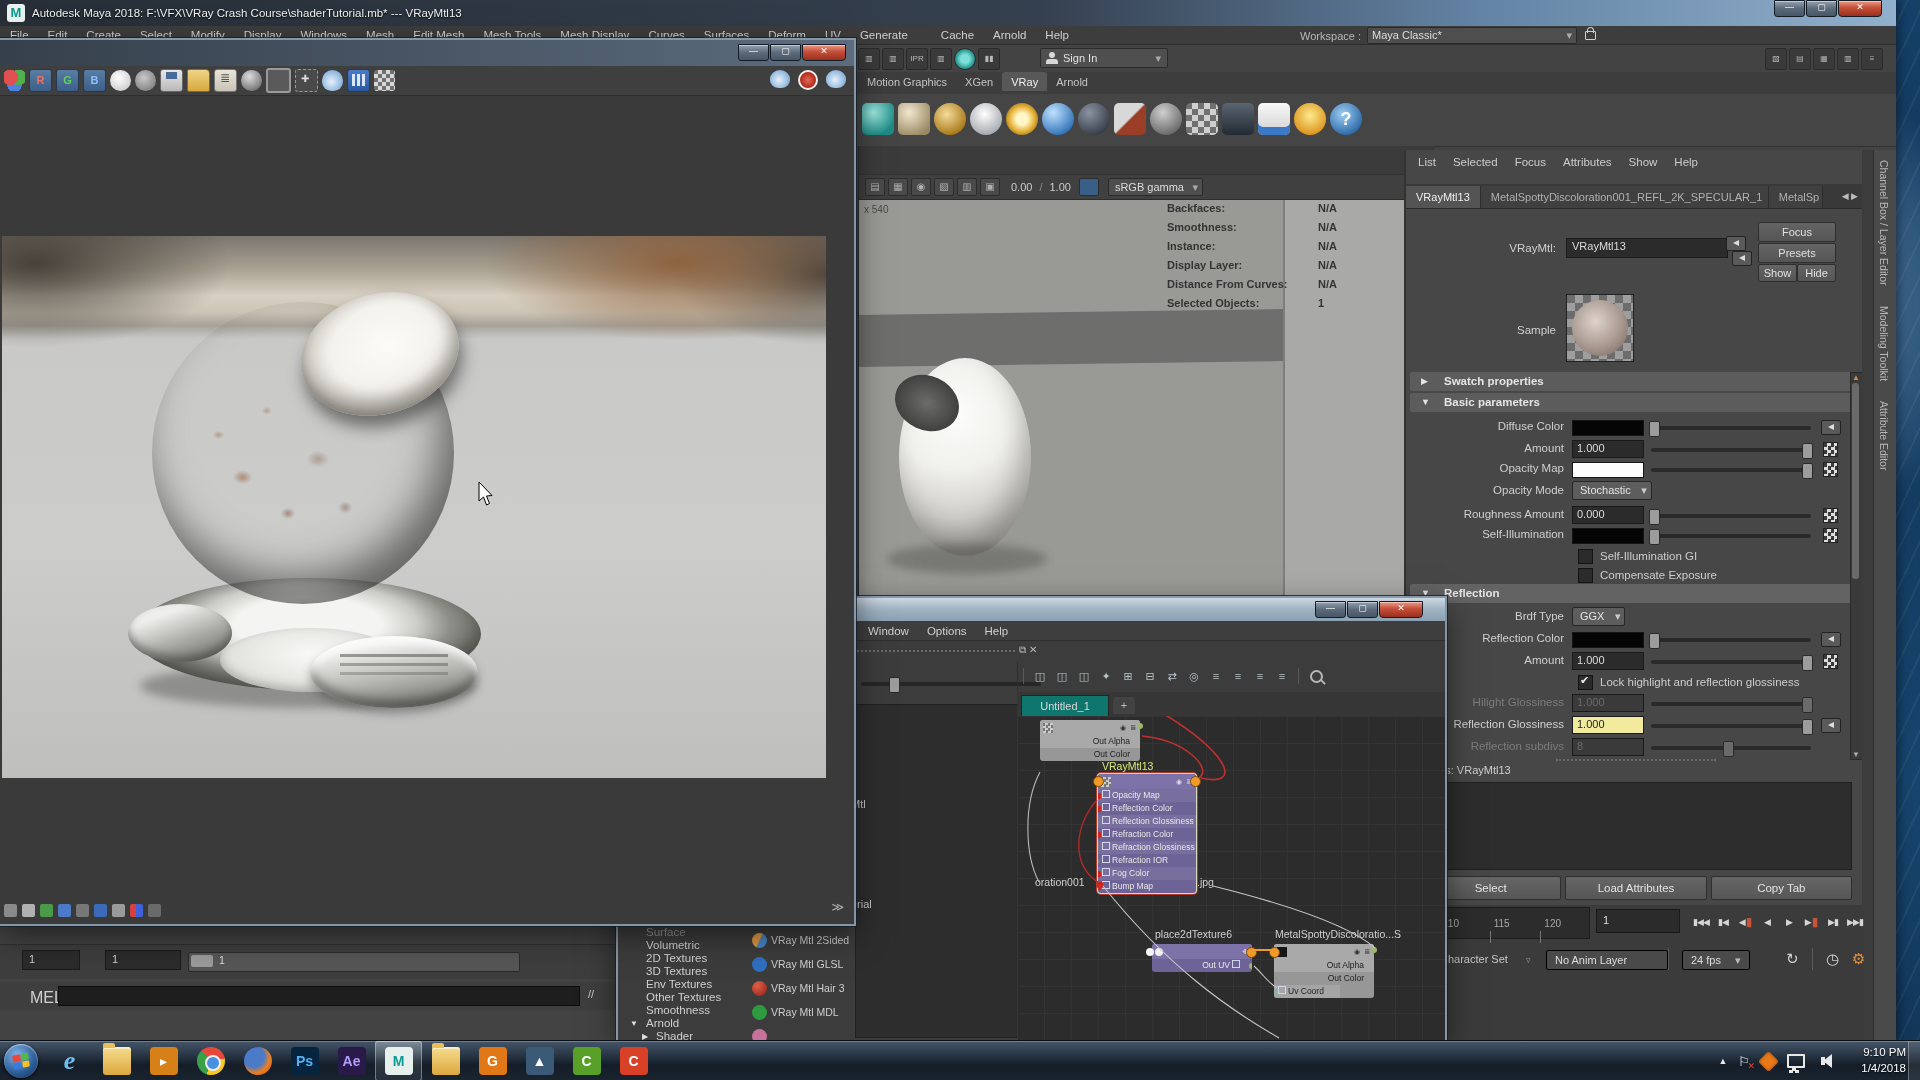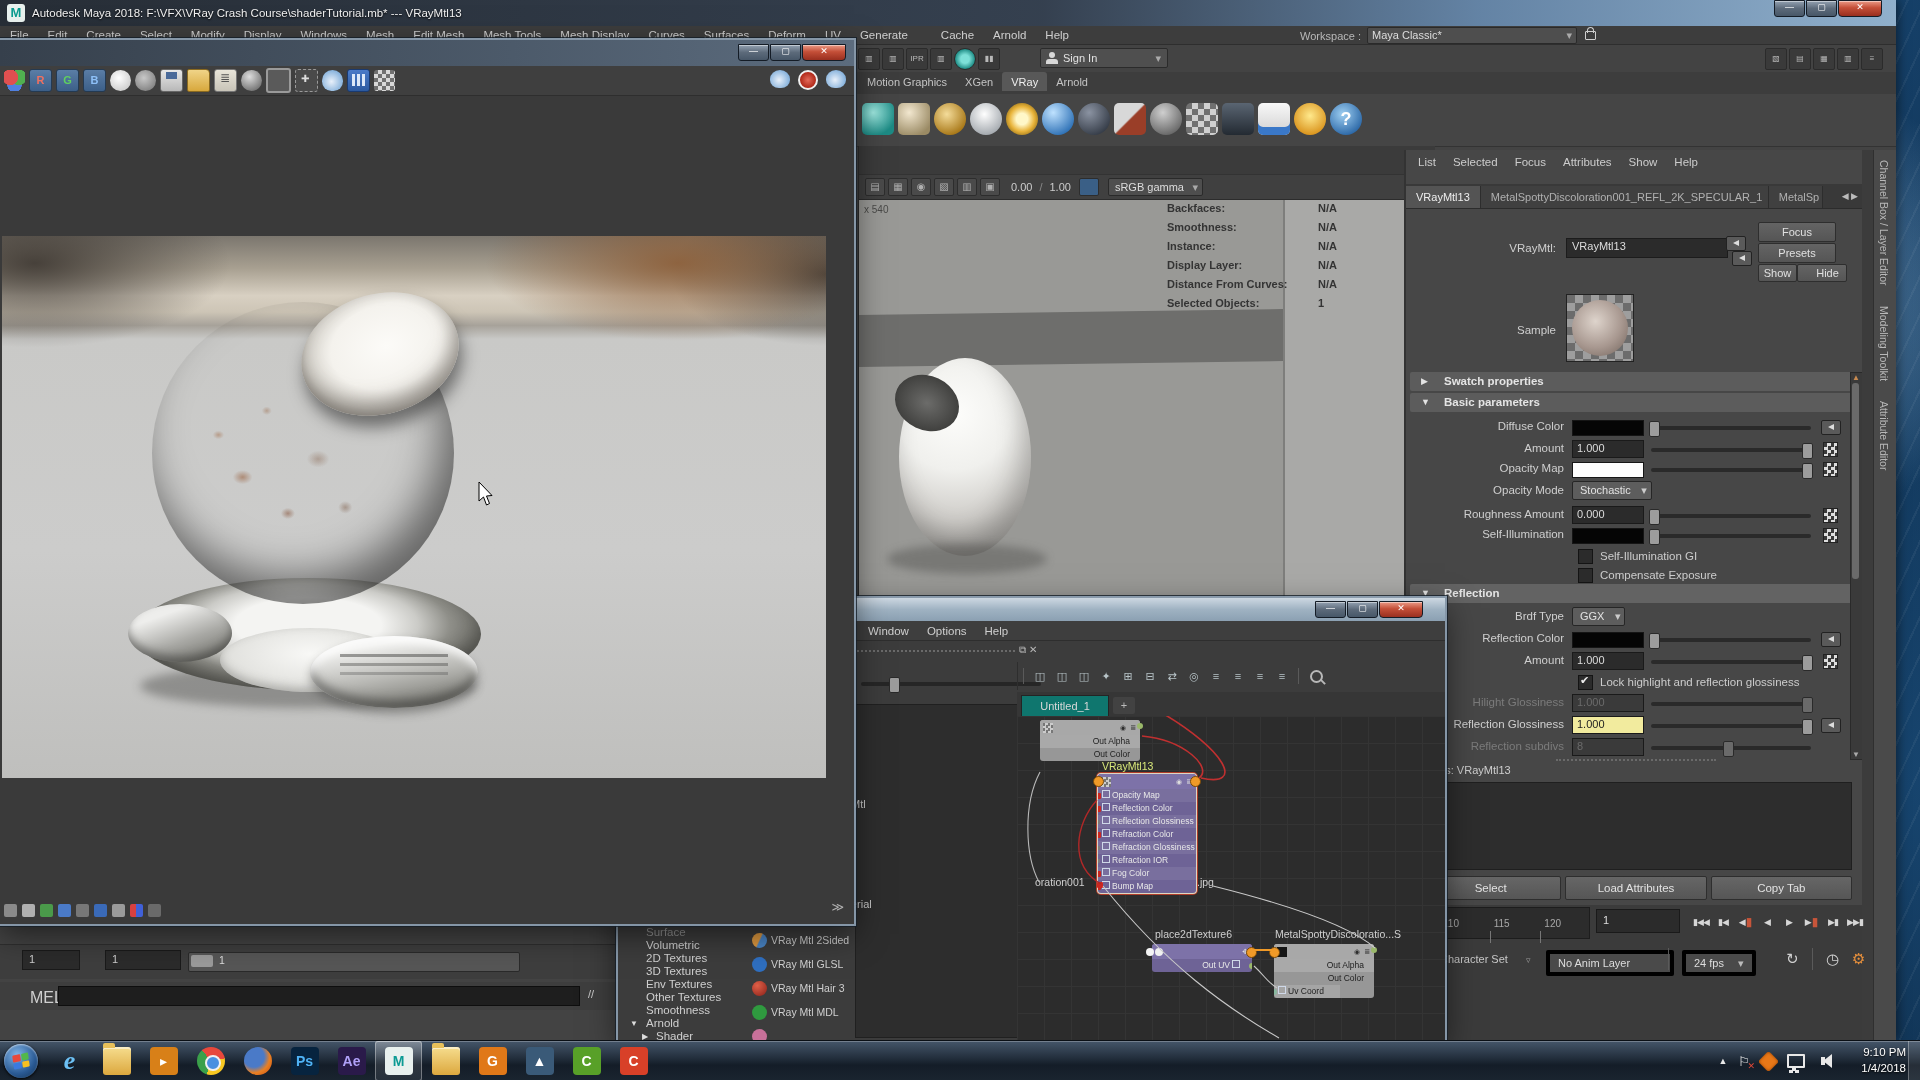--- a/index.html
+++ b/index.html
@@ -135,21 +135,21 @@
   .m-bottomright{position:absolute;left:1404px;top:905px;width:458px;height:135px;background:#3b3b3b;}
   .tl{position:absolute;left:1434px;top:905px;width:440px;height:36px;}
   .tlbox{position:absolute;left:2px;top:2px;width:152px;height:30px;background:#2c2c2c;border:1px solid #1d1d1d;}
   .tltick{position:absolute;top:10px;font-size:10px;color:#a8a8a8;}
   .tltick::after{content:"";position:absolute;left:2px;top:13px;width:1px;height:12px;background:#777;}
   .tlfield{position:absolute;left:162px;top:4px;width:84px;height:24px;background:#2b2b2b;border:1px solid #1a1a1a;color:#ddd;font-size:11px;padding:4px 6px;box-sizing:border-box;}
   .transport{position:absolute;left:256px;top:3px;display:flex;}
   .tbtn{width:22px;height:27px;color:#d6d6d6;font-size:9px;display:flex;align-items:center;justify-content:center;letter-spacing:-1px;}
   .tbtn.key::after{content:"▮";color:#c8553a;font-size:12px;margin-left:1px;}
   .playrow{position:absolute;left:1434px;top:946px;width:440px;height:30px;color:#c8c8c8;font-size:11px;}
-  .pr-box{position:absolute;height:18px;background:#4a4a4a;border:4px solid #000000;border-radius:2px;line-height:18px;padding:0 8px;color:#ddd;}
+  .pr-box{position:absolute;height:18px;background:#4a4a4a;border:1px solid #000000;border-radius:2px;line-height:18px;padding:0 8px;color:#ddd;}
   .pr-dd::after{content:"▾";margin-left:14px;color:#bbb;}
   .pricon{position:absolute;top:4px;color:#cfcfcf;font-size:15px;}
   
   .rangebar{position:absolute;left:0;top:944px;width:618px;height:34px;background:#3e3e3e;border-top:1px solid #2f2f2f;}
   .rfield{position:absolute;top:5px;height:20px;background:#2b2b2b;border:1px solid #1a1a1a;color:#ccc;font-size:11px;padding:2px 6px;box-sizing:border-box;}
   .rslider{position:absolute;left:188px;top:7px;width:330px;height:18px;background:#565656;border:1px solid #2a2a2a;border-radius:2px;}
   .rhandle{position:absolute;left:2px;top:2px;width:22px;height:12px;background:#9a9a9a;border-radius:2px;}
   .rnum{position:absolute;left:30px;top:1px;font-size:10.5px;color:#ddd;}
   .melrow{position:absolute;left:0;top:982px;width:618px;height:28px;background:#3e3e3e;}
   .melinput{position:absolute;left:58px;top:4px;width:520px;height:18px;background:#1e1e1e;border:1px solid #0e0e0e;}
@@ -470,21 +470,21 @@
         <span class="tabarrows">◀ ▶</span>
       </div>
 
       <div class="plabel" style="left:8px;top:92px;width:142px;position:absolute;">VRayMtl:</div>
       <div class="ae-nfield" style="left:160px;top:88px;width:150px;height:16px;">VRayMtl13</div>
       <div class="mapbtn" style="left:320px;top:86px;position:absolute;"></div>
       <div class="mapbtn" style="left:326px;top:101px;position:absolute;"></div>
       <div class="aebtn" style="left:352px;top:72px;width:76px;height:18px;line-height:18px;">Focus</div>
       <div class="aebtn" style="left:352px;top:93px;width:76px;height:18px;line-height:18px;">Presets</div>
       <div class="aebtn" style="left:352px;top:114px;width:37px;height:16px;line-height:16px;">Show</div>
-      <div class="aebtn" style="left:391px;top:114px;width:37px;height:16px;line-height:16px;padding-left:11px;">Hide</div>
+      <div class="aebtn" style="left:391px;top:114px;width:37px;height:16px;line-height:16px;">Hide</div>
 
       <div class="plabel" style="left:8px;top:174px;width:142px;position:absolute;">Sample</div>
       <div class="abs" style="left:160px;top:144px;width:66px;height:66px;background:repeating-conic-gradient(#9e9e9e 0 25%,#6c6c6c 0 50%);background-size:16px 16px;border:1px solid #222;">
         <div class="abs" style="left:5px;top:5px;width:56px;height:56px;border-radius:50%;background:radial-gradient(circle at 42% 38%,#ded4cc,#a89890 55%,#6e6058 100%);"></div>
       </div>
 
       <div class="sect" style="top:222px;"><span class="arr">▶</span><span>Swatch properties</span></div>
       <div class="sect" style="top:243px;"><span class="arr">▼</span><span>Basic parameters</span></div>
 
       <div class="prow" style="top:267px;">

